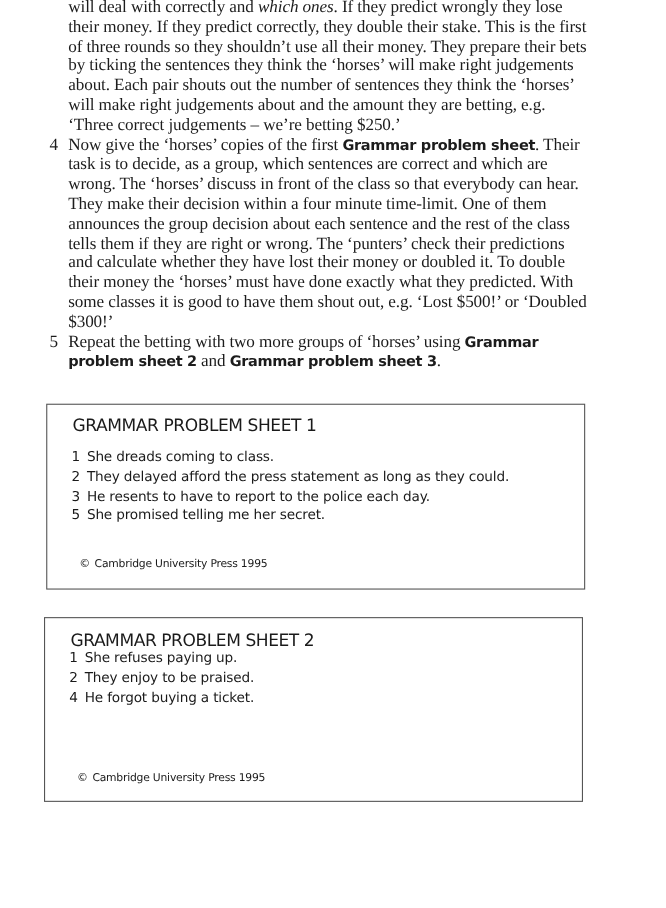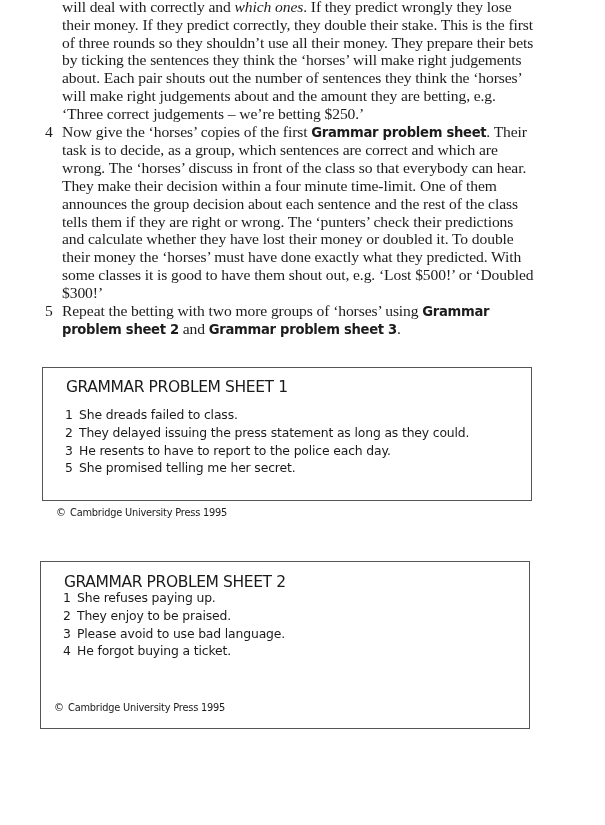--- a/index.html
+++ b/index.html
@@ -18,45 +18,44 @@
     .para .bold { font-family: "DejaVu Sans", "Liberation Sans", sans-serif; font-weight: bold; font-size: 13.2px; letter-spacing: -0.3px; margin-top: 16px; }
     .para i { font-style: italic; }
     .sheet {
       position: absolute; border: 1.5px solid #555; box-sizing: border-box;
       font-family: "DejaVu Sans", "Liberation Sans", sans-serif; color: #1a1a1a;
     }
     .sheet-title { position: absolute; left: 23px; font-size: 15.5px; letter-spacing: -0.4px; white-space: nowrap; }
     .sheet-list { position: absolute; left: 22px; margin: 0; padding: 0; list-style: none; }
     .sheet-item { font-size: 12.4px; line-height: 17.8px; white-space: nowrap; letter-spacing: -0.15px; }
     .sheet-item .n { display: inline-block; width: 14px; }
-    .copyright { position: absolute; left: 13px; font-size: 9.8px; letter-spacing: -0.2px; white-space: nowrap; }
+    .copyright { position: absolute; left: 29px; font-size: 9.8px; letter-spacing: -0.2px; white-space: nowrap; }
     .copyright .sym { display: inline-block; width: 14px; font-size: 10px; }
   </style>
 </head>
 <body>
 
 <div class="body-text">
   <p class="para"><span>will deal with correctly and </span><i>which ones</i><span>. If they predict wrongly they lose their money. If they predict correctly, they double their stake. This is the first of three rounds so they shouldn’t use all their money. They prepare their bets by ticking the sentences they think the ‘horses’ will make right judgements about. Each pair shouts out the number of sentences they think the ‘horses’ will make right judgements about and the amount they are betting, e.g. ‘Three correct judgements – we’re betting $250.’</span></p>
   <p class="para"><span class="num">4</span><span>Now give the ‘horses’ copies of the first </span><span class="bold">Grammar problem sheet</span><span>. Their task is to decide, as a group, which sentences are correct and which are wrong. The ‘horses’ discuss in front of the class so that everybody can hear. They make their decision within a four minute time-limit. One of them announces the group decision about each sentence and the rest of the class tells them if they are right or wrong. The ‘punters’ check their predictions and calculate whether they have lost their money or doubled it. To double their money the ‘horses’ must have done exactly what they predicted. With some classes it is good to have them shout out, e.g. ‘Lost $500!’ or ‘Doubled $300!’</span></p>
   <p class="para"><span class="num">5</span><span>Repeat the betting with two more groups of ‘horses’ using </span><span class="bold">Grammar problem sheet 2</span><span> and </span><span class="bold">Grammar problem sheet 3</span><span>.</span></p>
 </div>
 
-<div class="sheet" style="left:42px; top:367px; width:490px; height:134px;">
+<div class="sheet" style="left:42px; top:367px; width:490px; height:169px;">
   <div class="sheet-title" style="top:10px;">GRAMMAR PROBLEM SHEET 1</div>
   <ul class="sheet-list" style="top:38px;">
-    <li class="sheet-item"><span class="n">1</span><span>She dreads failed to class.</span></li>
-    <li class="sheet-item"><span class="n">2</span><span>They delayed issuing the press statement as long as they could.</span></li>
+    <li class="sheet-item"><span class="n">1</span><span>She dreads coming to class.</span></li>
+    <li class="sheet-item"><span class="n">2</span><span>They delayed afford the press statement as long as they could.</span></li>
     <li class="sheet-item"><span class="n">3</span><span>He resents to have to report to the police each day.</span></li>
     <li class="sheet-item"><span class="n">5</span><span>She promised telling me her secret.</span></li>
   </ul>
   <div class="copyright" style="top:139px;"><span class="sym">©</span><span>Cambridge University Press 1995</span></div>
 </div>
 
 <div class="sheet" style="left:40px; top:561px; width:490px; height:168px;">
   <div class="sheet-title" style="top:11px;">GRAMMAR PROBLEM SHEET 2</div>
   <ul class="sheet-list" style="top:27px;">
     <li class="sheet-item"><span class="n">1</span><span>She refuses paying up.</span></li>
     <li class="sheet-item"><span class="n">2</span><span>They enjoy to be praised.</span></li>
-    <li class="sheet-item"><span class="n">3</span><span>Please avoid to use bad language.</span></li>
     <li class="sheet-item"><span class="n">4</span><span>He forgot buying a ticket.</span></li>
   </ul>
   <div class="copyright" style="top:140px;"><span class="sym">©</span><span>Cambridge University Press 1995</span></div>
 </div>
 
 </body></html>

